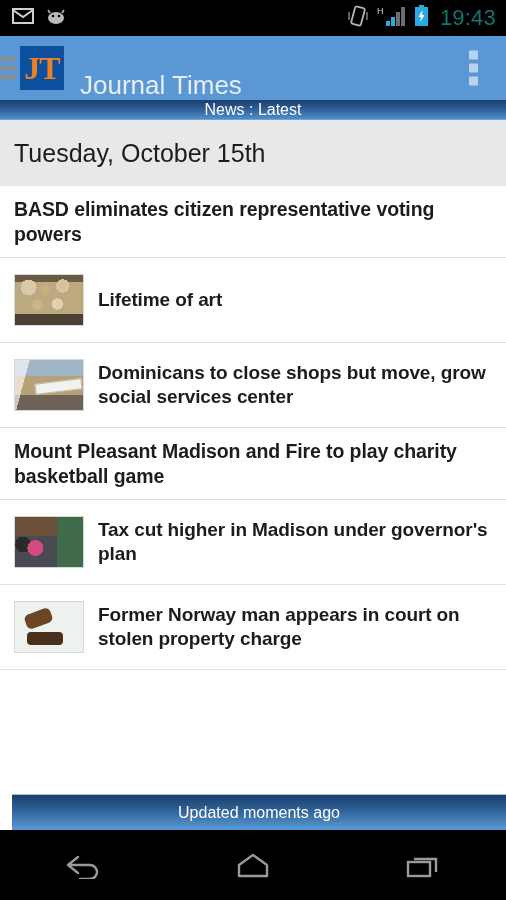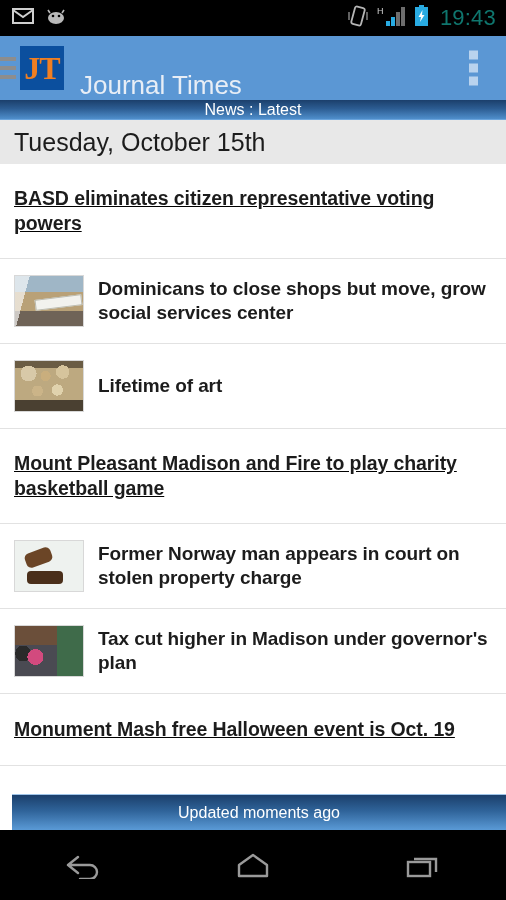--- a/index.html
+++ b/index.html
@@ -53,32 +53,32 @@
   
   .sectionbar {
     height:20px; background:linear-gradient(to bottom,#1b3f6b 0%,#2c5c92 45%,#4f8ecb 100%);
     display:flex; align-items:center; justify-content:center;
     border-bottom:1px solid #6aa4dd;
   }
   .sectionbar span { color:#fff; font-size:16px; }
 
   
   .dateheader {
-    background:#e8e8e8; height:44px; display:flex; align-items:center;
+    background:#e8e8e8; height:66px; display:flex; align-items:center;
     padding-left:14px;
   }
   .dateheader span { font-size:25px; color:#1c1c1c; font-weight:400; }
 
   
   .list { background:#fff; }
   .item {
     display:flex; align-items:center; padding:16px 14px;
     border-bottom:1px solid #e2e2e2; min-height:72px;
   }
-  .item.no-thumb { padding:22px 14px;text-decoration:underline; }
+  .item.no-thumb { padding:10px 14px; }
   .thumb {
     width:70px; height:52px; flex:none; margin-right:14px;
     background-size:cover; background-position:center; border:1px solid #d8d8d8;
   }
   .headline {
     font-size:19px; font-weight:bold; color:#1c1c1c; line-height:1.28;
     letter-spacing:-.1px;
   }
   .item.no-thumb .headline { font-size:19.5px; }
 
@@ -213,46 +213,43 @@
     <span>Tuesday, October 15th</span>
   </div>
 
   <div class="list">
 
     <div class="item no-thumb">
       <div class="headline">BASD eliminates citizen representative voting powers</div>
     </div>
 
     <div class="item">
+      <div class="thumb th-art"></div>
+      <div class="headline">Lifetime of art</div>
+    </div>
+
+    <div class="item">
       <div class="thumb th-shop"></div>
       <div class="headline">Dominicans to close shops but move, grow social services center</div>
     </div>
 
-    <div class="item">
-      <div class="thumb th-art"></div>
-      <div class="headline">Lifetime of art</div>
-    </div>
-
     <div class="item no-thumb">
       <div class="headline">Mount Pleasant Madison and Fire to play charity basketball game</div>
     </div>
 
     <div class="item">
+      <div class="thumb th-class"></div>
+      <div class="headline">Tax cut higher in Madison under governor's plan</div>
+    </div>
+
+    <div class="item">
       <div class="thumb th-gavel"></div>
       <div class="headline">Former Norway man appears in court on stolen property charge</div>
     </div>
 
-    <div class="item">
-      <div class="thumb th-class"></div>
-      <div class="headline">Tax cut higher in Madison under governor's plan</div>
-    </div>
-
-    <div class="item no-thumb">
-      <div class="headline">Monument Mash free Halloween event is Oct. 19</div>
-    </div>
 
   </div>
 
   <div class="footer">
     <span>Updated moments ago</span>
   </div>
 
   <div class="navbar">
     <div class="navbtn">
       <svg width="44" height="28" viewBox="0 0 44 28">

